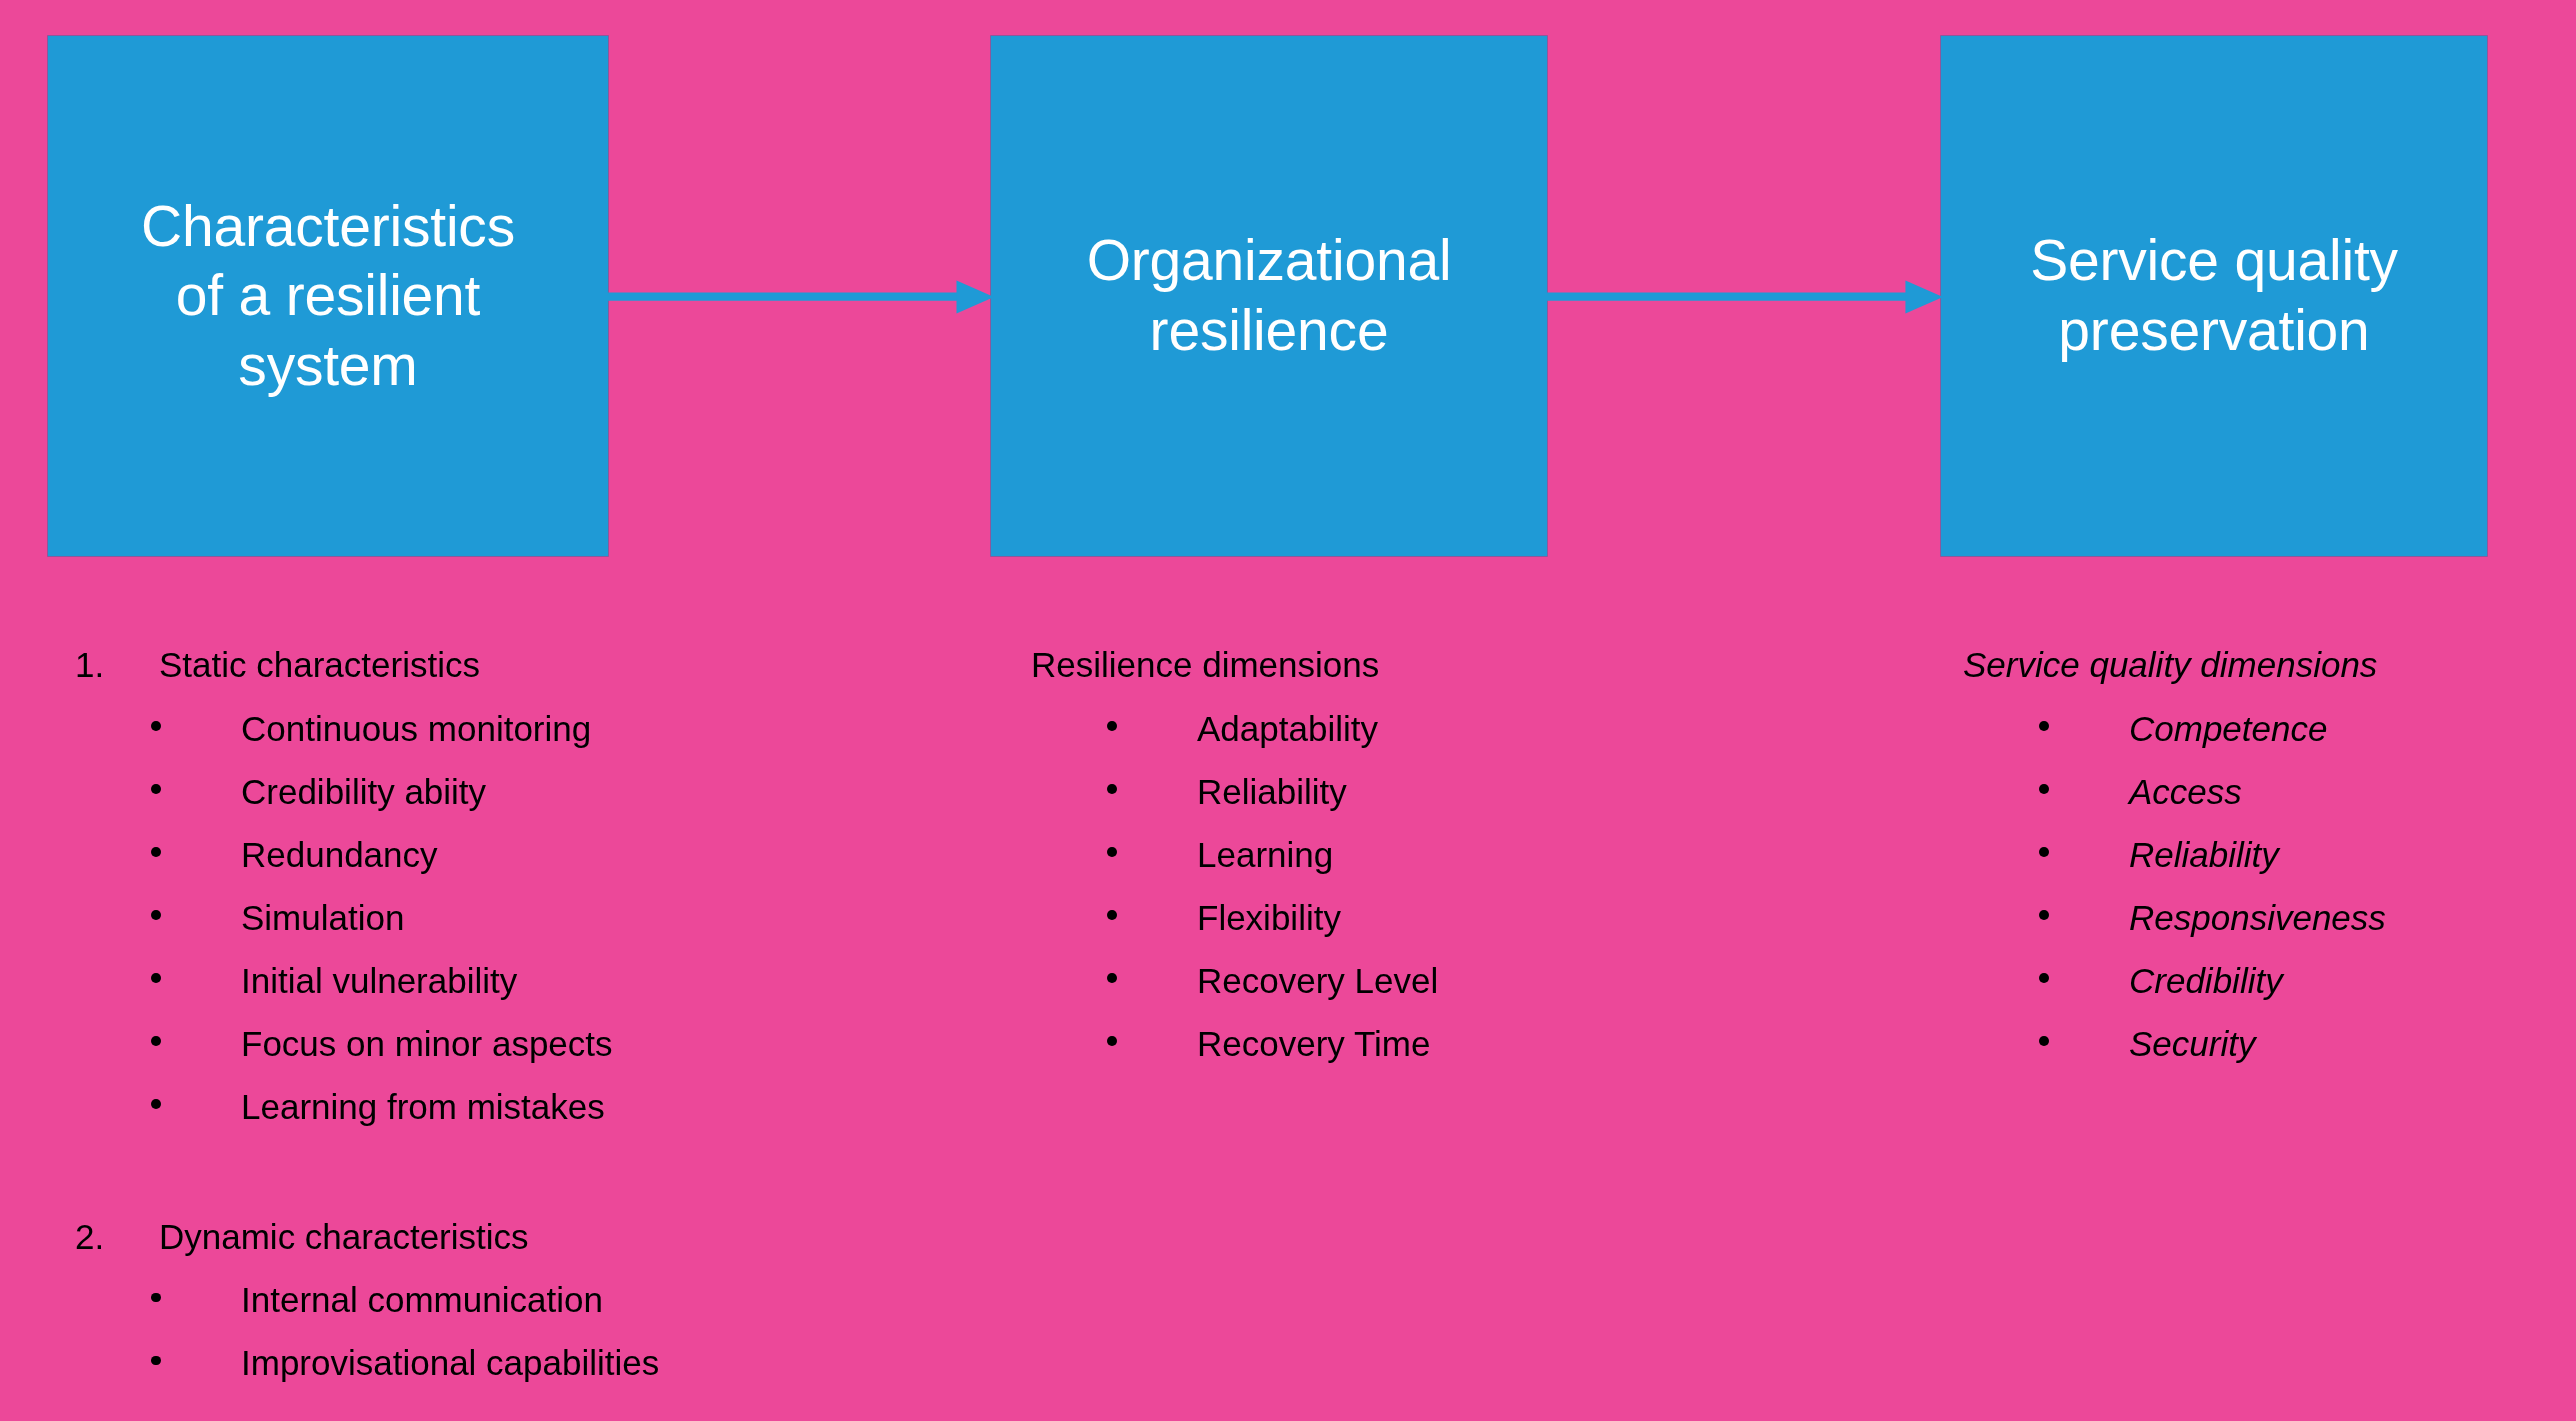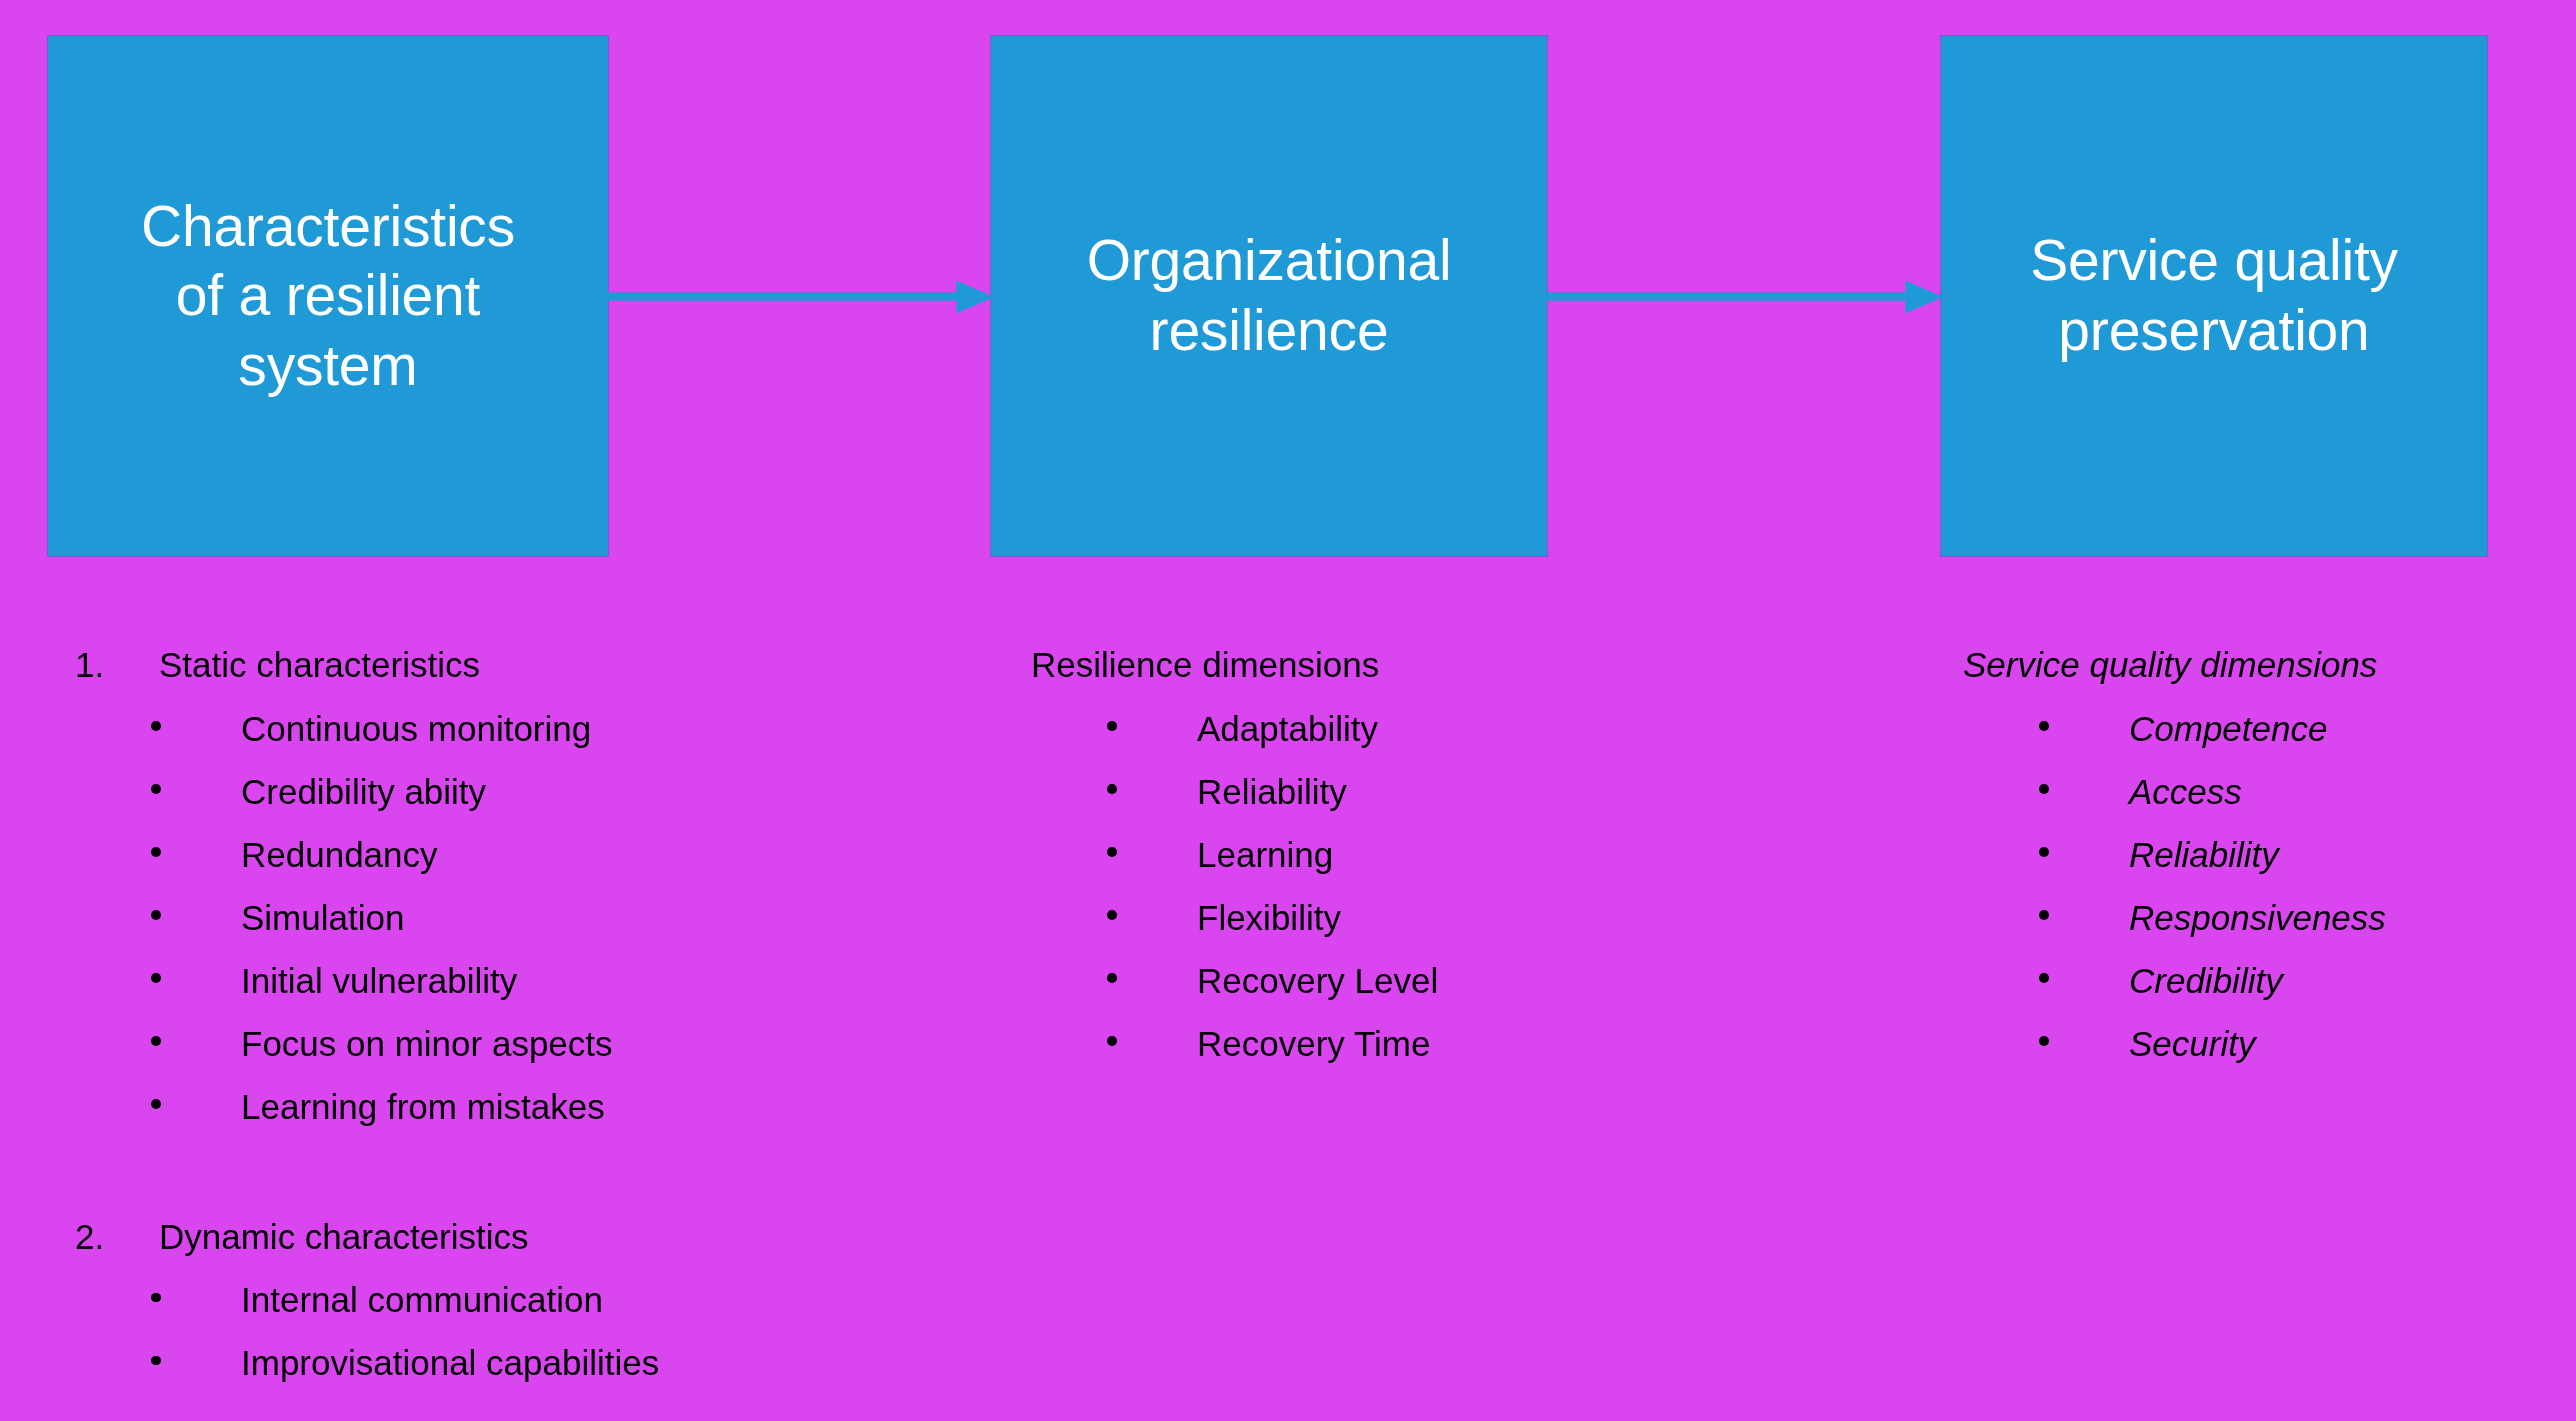--- a/index.html
+++ b/index.html
@@ -8,21 +8,21 @@
     background: #ffffff;
   }
   body {
     font-family: "Liberation Sans", sans-serif;
     color: #000000;
   }
   #canvas {
     position: relative;
     width: 2576px;
     height: 1421px;
-    background: #d946ef;
+    background: #ec4899;
     overflow: hidden;
   }
 
   
   .flow-box {
     position: absolute;
     top: 36px;
     height: 520px;
     background: #1F9AD6;
     box-shadow: 0 0 0 0.8px rgba(20,110,160,0.55);

